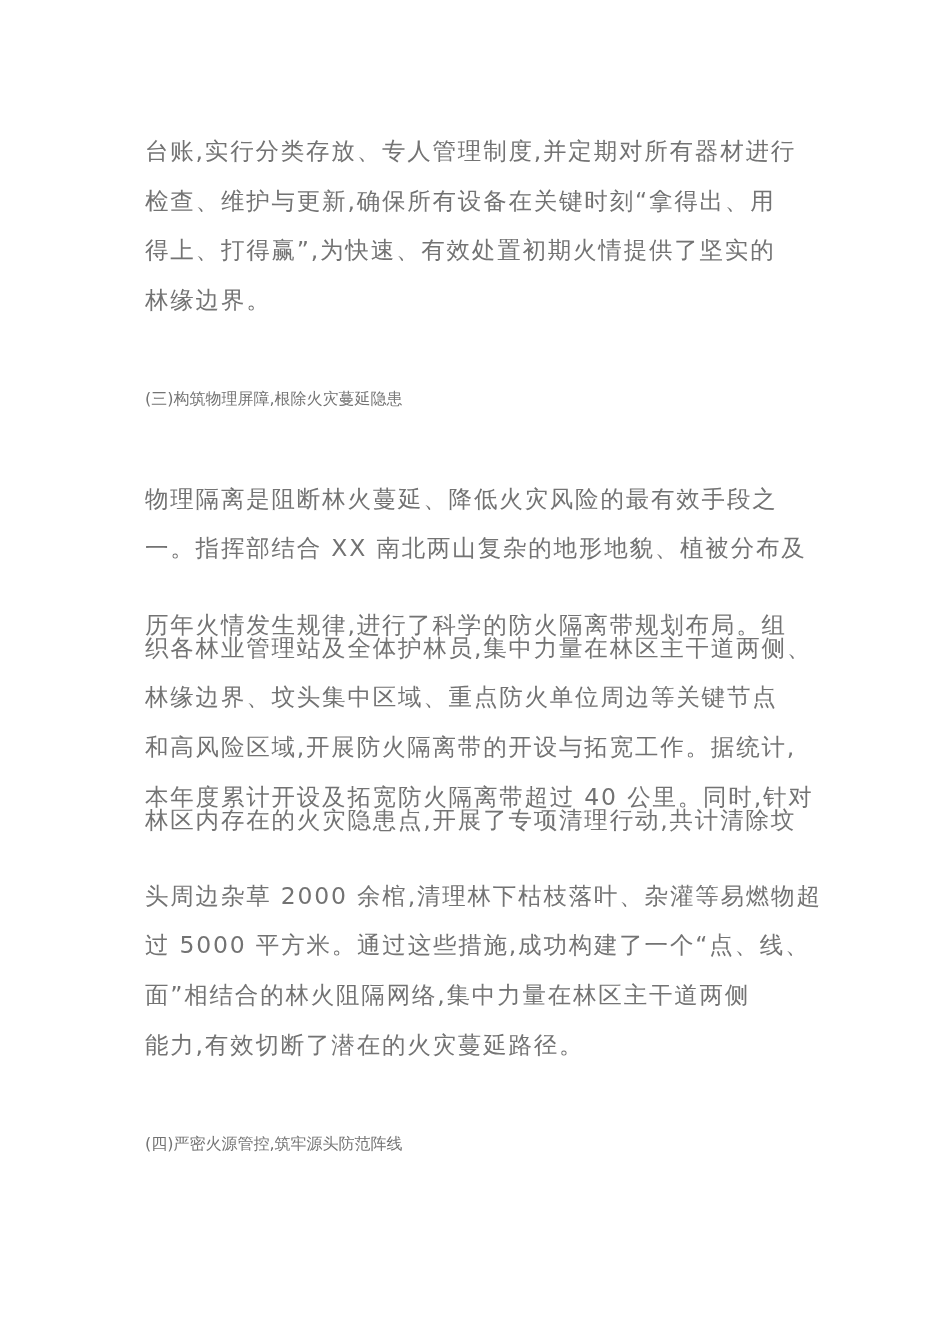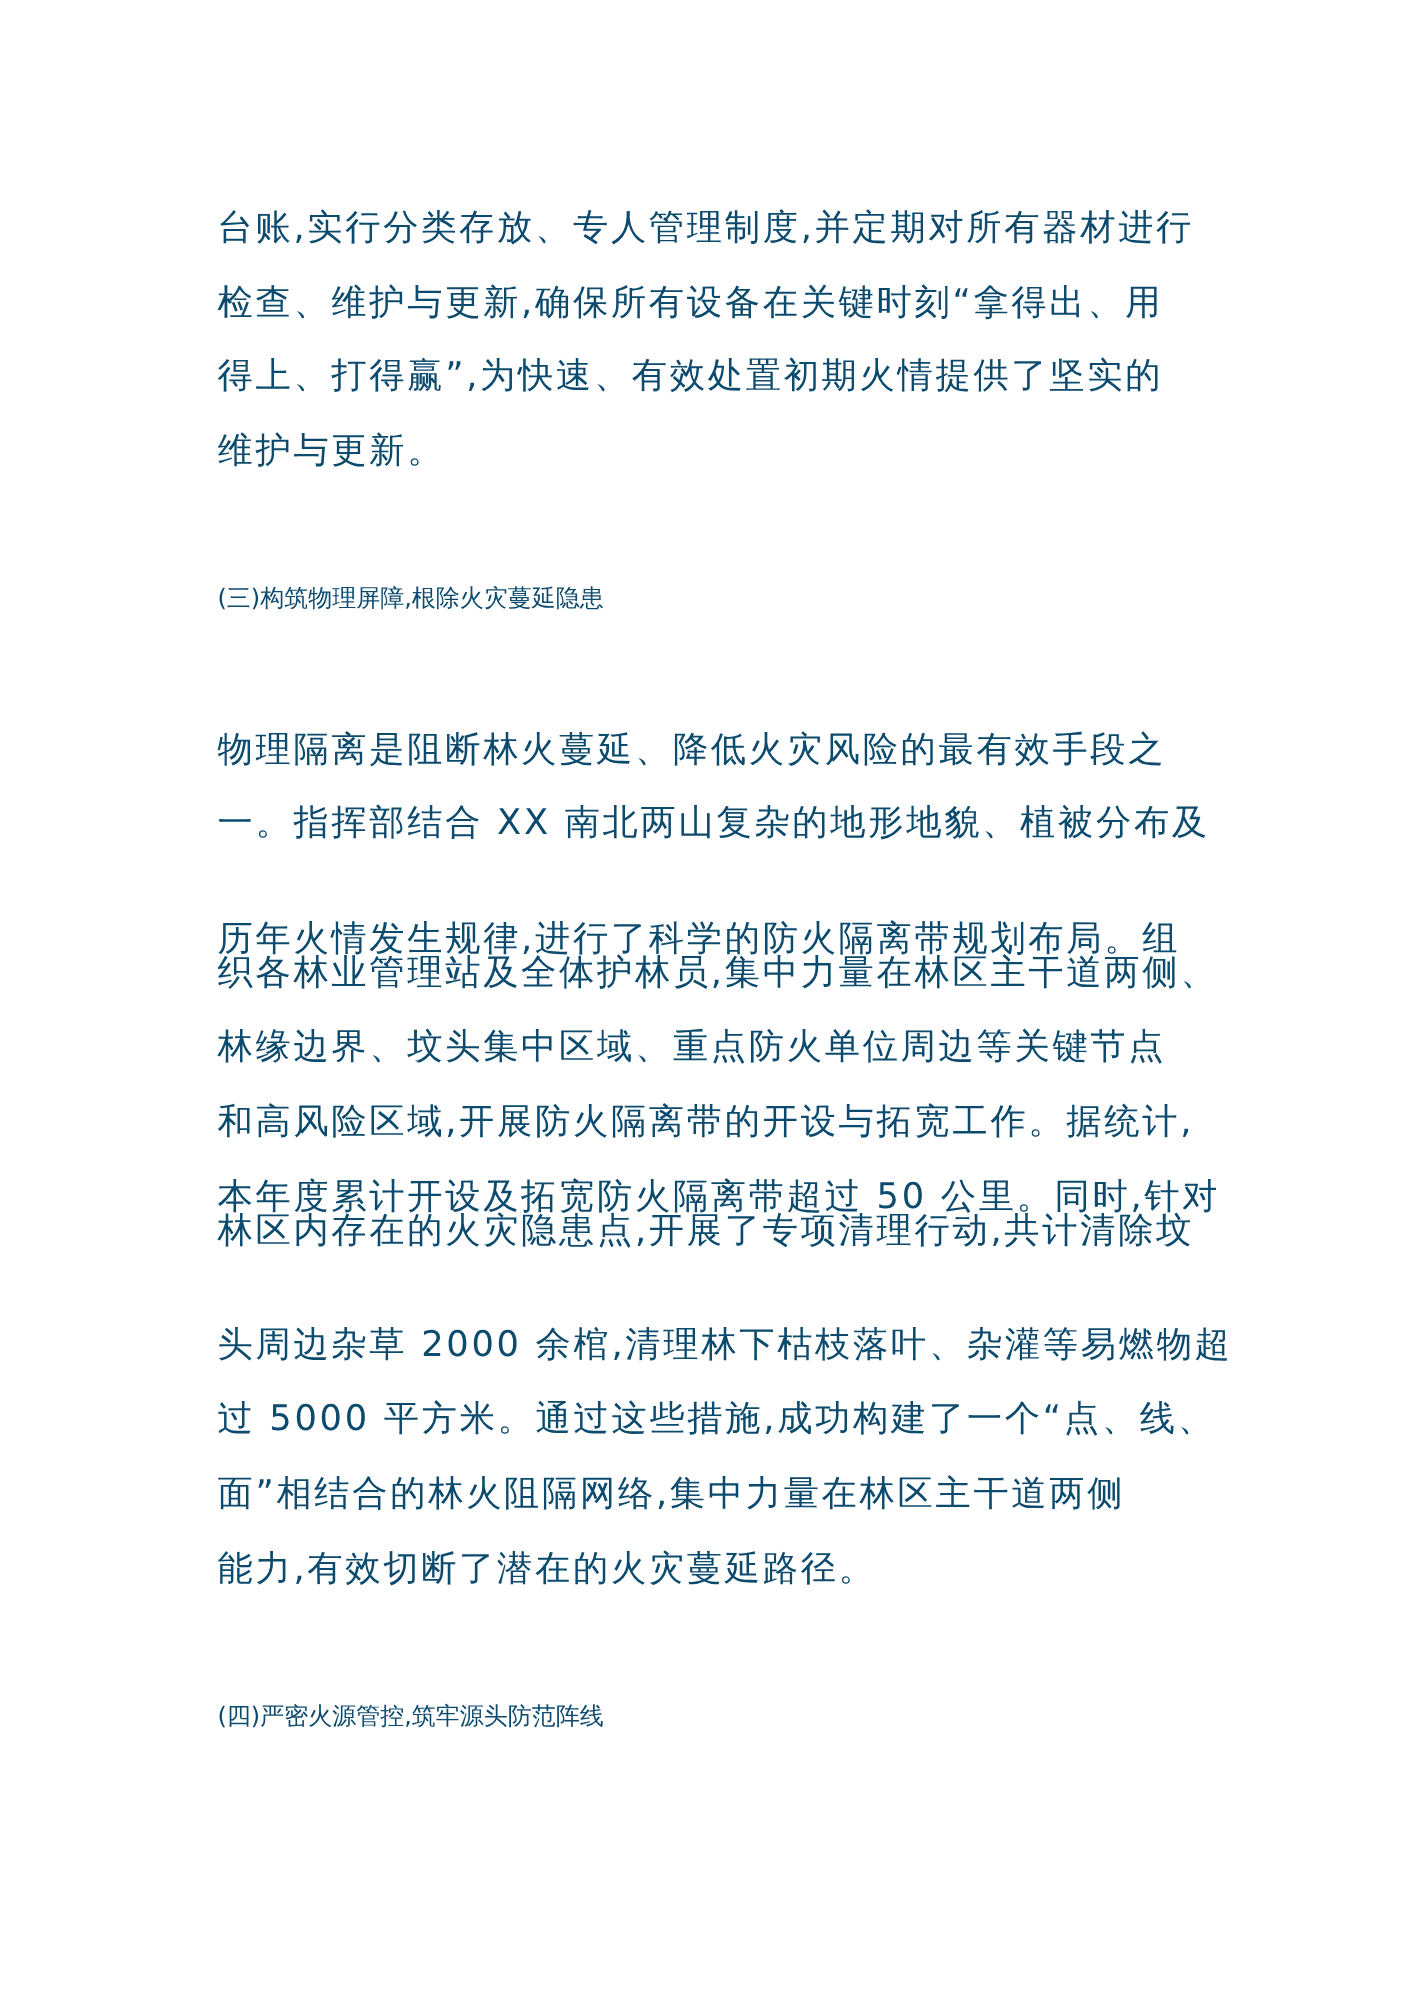--- a/index.html
+++ b/index.html
@@ -23,46 +23,46 @@
       height: 1344px;
       background: #ffffff;
     }
     .line {
       position: absolute;
       left: 145px;
       white-space: nowrap;
       font-size: 23.5px;
       line-height: 30px;
       letter-spacing: 1.8px;
-      color: #0c4a6e;
+      color: #737373;
     }
     .heading {
       letter-spacing: 0px;
       font-size: 16px;
     }
   </style>
 </head>
 <body>
 
 <div class="page">
 
   <div class="line" style="top:136px;">台账,实行分类存放、专人管理制度,并定期对所有器材进行</div>
   <div class="line" style="top:186px;">检查、维护与更新,确保所有设备在关键时刻“拿得出、用</div>
   <div class="line" style="top:235px;text-align:right;">得上、打得赢”,为快速、有效处置初期火情提供了坚实的</div>
-  <div class="line" style="top:285px;">维护与更新。</div>
+  <div class="line" style="top:285px;">林缘边界。</div>
 
   <div class="line heading" style="top:384px;">(三)构筑物理屏障,根除火灾蔓延隐患</div>
 
   <div class="line" style="top:484px;">物理隔离是阻断林火蔓延、降低火灾风险的最有效手段之</div>
   <div class="line" style="top:533px;">一。指挥部结合 XX 南北两山复杂的地形地貌、植被分布及</div>
   <div class="line" style="top:610px;">历年火情发生规律,进行了科学的防火隔离带规划布局。组</div>
   <div class="line" style="top:633px;">织各林业管理站及全体护林员,集中力量在林区主干道两侧、</div>
   <div class="line" style="top:732px;">和高风险区域,开展防火隔离带的开设与拓宽工作。据统计,</div>
   <div class="line" style="top:682px;">林缘边界、坟头集中区域、重点防火单位周边等关键节点</div>
-  <div class="line" style="top:782px;">本年度累计开设及拓宽防火隔离带超过 50 公里。同时,针对</div>
+  <div class="line" style="top:782px;">本年度累计开设及拓宽防火隔离带超过 40 公里。同时,针对</div>
   <div class="line" style="top:805px;">林区内存在的火灾隐患点,开展了专项清理行动,共计清除坟</div>
   <div class="line" style="top:881px;">头周边杂草 2000 余棺,清理林下枯枝落叶、杂灌等易燃物超</div>
   <div class="line" style="top:930px;">过 5000 平方米。通过这些措施,成功构建了一个“点、线、</div>
   <div class="line" style="top:980px;">面”相结合的林火阻隔网络,集中力量在林区主干道两侧</div>
   <div class="line" style="top:1030px;">能力,有效切断了潜在的火灾蔓延路径。</div>
 
   <div class="line heading" style="top:1129px;">(四)严密火源管控,筑牢源头防范阵线</div>
 
 </div>
 

